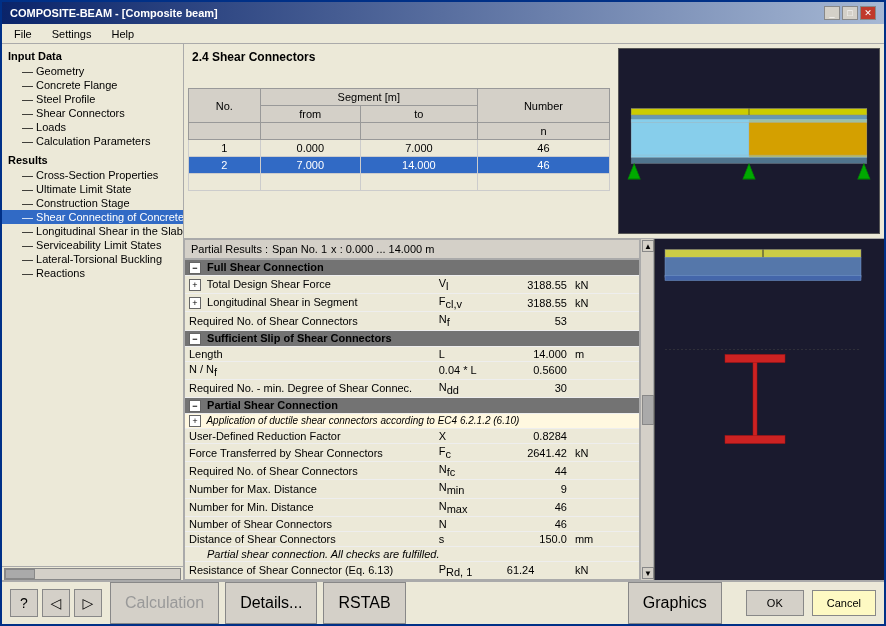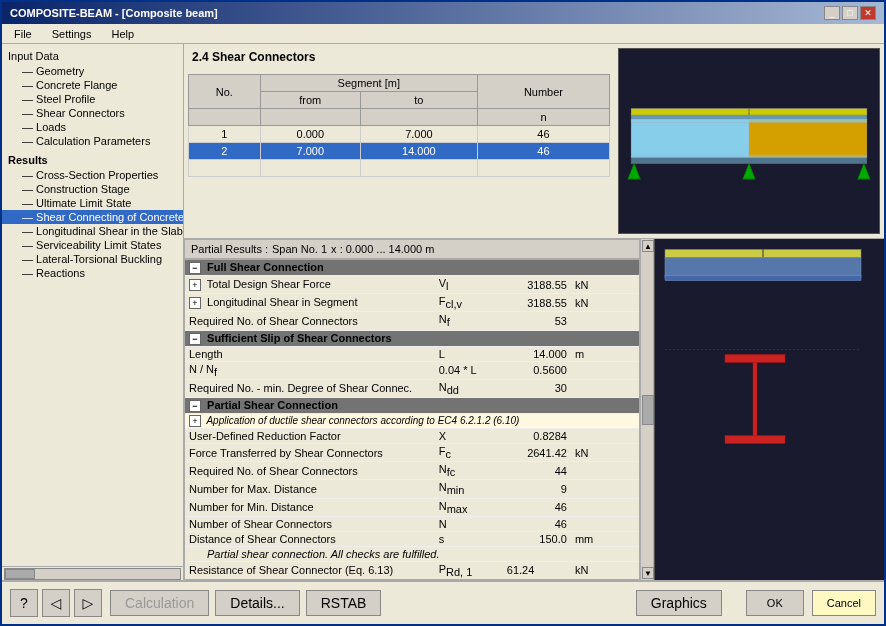--- a/index.html
+++ b/index.html
@@ -14,33 +14,33 @@
     .title-bar-btn.close { background: #c0392b; color: white; }
     
     .menu-bar { background: #ece9d8; border-bottom: 1px solid #aaa; padding: 2px 4px; display: flex; gap: 4px; height: 20px; align-items: center; }
     .menu-item { padding: 2px 8px; cursor: pointer; font-size: 11px; }
     
     .main-content { display: flex; flex: 1; overflow: hidden; }
     
     
     .left-panel { width: 182px; background: #ece9d8; border-right: 1px solid #aaa; display: flex; flex-direction: column; overflow: hidden; }
     .left-panel-content { flex: 1; overflow-y: auto; padding: 4px 0; }
-    .tree-section-header { font-weight: normal; padding: 2px 6px; color: #000; font-size: 11px; }
+    .tree-section-header { font-weight: bold; padding: 2px 6px; color: #000; font-size: 11px; }
     .tree-item { padding: 1px 6px 1px 20px; cursor: pointer; color: #000; font-size: 11px; white-space: nowrap; }
     .tree-item.selected { background: #316ac5; color: white; }
     
     
     .right-panel { flex: 1; display: flex; flex-direction: column; overflow: hidden; }
     
     
     .top-section { display: flex; height: 195px; border-bottom: 1px solid #aaa; }
     
     
     .table-area { width: 430px; padding: 4px; overflow: hidden; }
-    .section-title { font-weight: bold; padding: 2px 4px; font-size: 12px; color: #000; margin-bottom: 8px; }
+    .section-title { font-weight: bold; padding: 2px 4px; font-size: 12px; color: #000; margin-bottom: 22px; }
     
     table.data-table { width: 100%; border-collapse: collapse; font-size: 11px; }
     table.data-table th { background: #d4d0c8; border: 1px solid #999; padding: 2px 4px; text-align: center; font-weight: normal; }
     table.data-table td { border: 1px solid #ccc; padding: 2px 4px; text-align: center; }
     table.data-table tr.selected td { background: #316ac5; color: white; }
     
     
     .beam-diagram { flex: 1; background: #1a1a2e; position: relative; overflow: hidden; margin: 4px; border: 1px solid #555; }
     .beam-svg { width: 100%; height: 100%; }
     
@@ -67,21 +67,21 @@
     
     .graphics-panel { width: 230px; background: #1a1a2e; border-left: 1px solid #555; position: relative; }
     
     
     .bottom-toolbar { height: 44px; border-top: 2px solid #aaa; background: #ece9d8; display: flex; align-items: center; padding: 4px 8px; gap: 8px; }
     .toolbar-left { display: flex; gap: 4px; align-items: center; }
     .toolbar-center { flex: 1; display: flex; justify-content: center; gap: 6px; }
     
     .icon-btn { width: 28px; height: 28px; background: #d4d0c8; border: 1px solid #888; display: flex; align-items: center; justify-content: center; cursor: pointer; font-size: 14px; }
     
-    .action-btn { height: 26px; padding: 2px 14px; background: #d4d0c8; border: 1px solid #888; cursor: pointer; font-size: 14px; }
+    .action-btn { height: 42px; padding: 2px 14px; background: #d4d0c8; border: 1px solid #888; cursor: pointer; font-size: 16px; }
     .action-btn.disabled { color: #999; cursor: default; }
     
     .ok-btn { background: #d4d0c8; border: 1px solid #888; height: 26px; padding: 2px 20px; font-size: 11px; cursor: pointer; }
     .cancel-btn { background: #fef9c3; border: 1px solid #888; height: 26px; padding: 2px 14px; font-size: 11px; cursor: pointer; }
     .indent2 { padding-left: 36px; }
     
     .tree-results-header { font-weight: bold; padding: 2px 6px; margin-top: 4px; font-size: 11px; }
     
     .bottom-scroll-area { height: 14px; border-top: 1px solid #aaa; display: flex; align-items: center; }
   </style>
@@ -112,22 +112,22 @@
         <div class="tree-section-header">Input Data</div>
         <div class="tree-item">— Geometry</div>
         <div class="tree-item">— Concrete Flange</div>
         <div class="tree-item">— Steel Profile</div>
         <div class="tree-item">— Shear Connectors</div>
         <div class="tree-item">— Loads</div>
         <div class="tree-item">— Calculation Parameters</div>
 
         <div class="tree-results-header">Results</div>
         <div class="tree-item">— Cross-Section Properties</div>
+        <div class="tree-item">— Ultimate Limit State</div>
         <div class="tree-item">— Construction Stage</div>
-        <div class="tree-item">— Ultimate Limit State</div>
         <div class="tree-item selected">— Shear Connecting of Concrete Flange</div>
         <div class="tree-item">— Longitudinal Shear in the Slab</div>
         <div class="tree-item">— Serviceability Limit States</div>
         <div class="tree-item">— Lateral-Torsional Buckling</div>
         <div class="tree-item">— Reactions</div>
       </div>
       <div class="bottom-scroll-area">
         <div style="flex:1; height:12px; background:#d4d0c8; border:1px solid #888; margin:0 2px; position:relative;">
           <div style="position:absolute; left:0; top:0; bottom:0; width:30px; background:#aaa; border:1px solid #888;"></div>
         </div>

